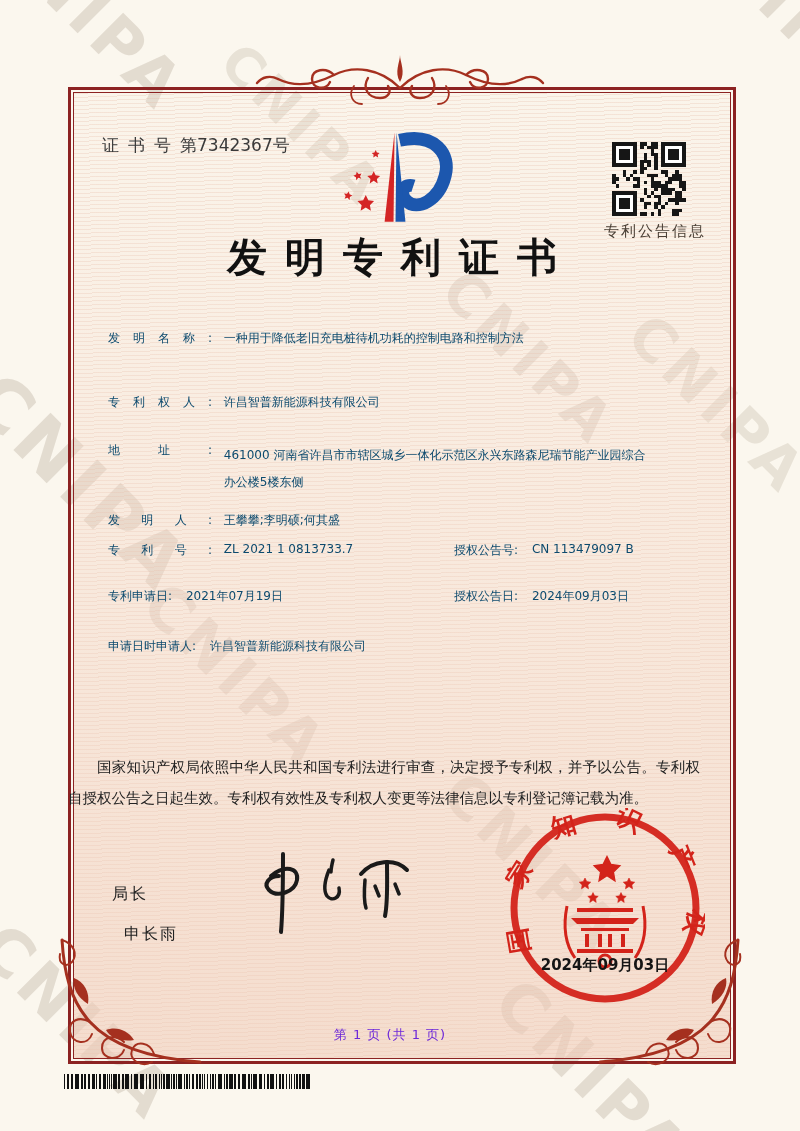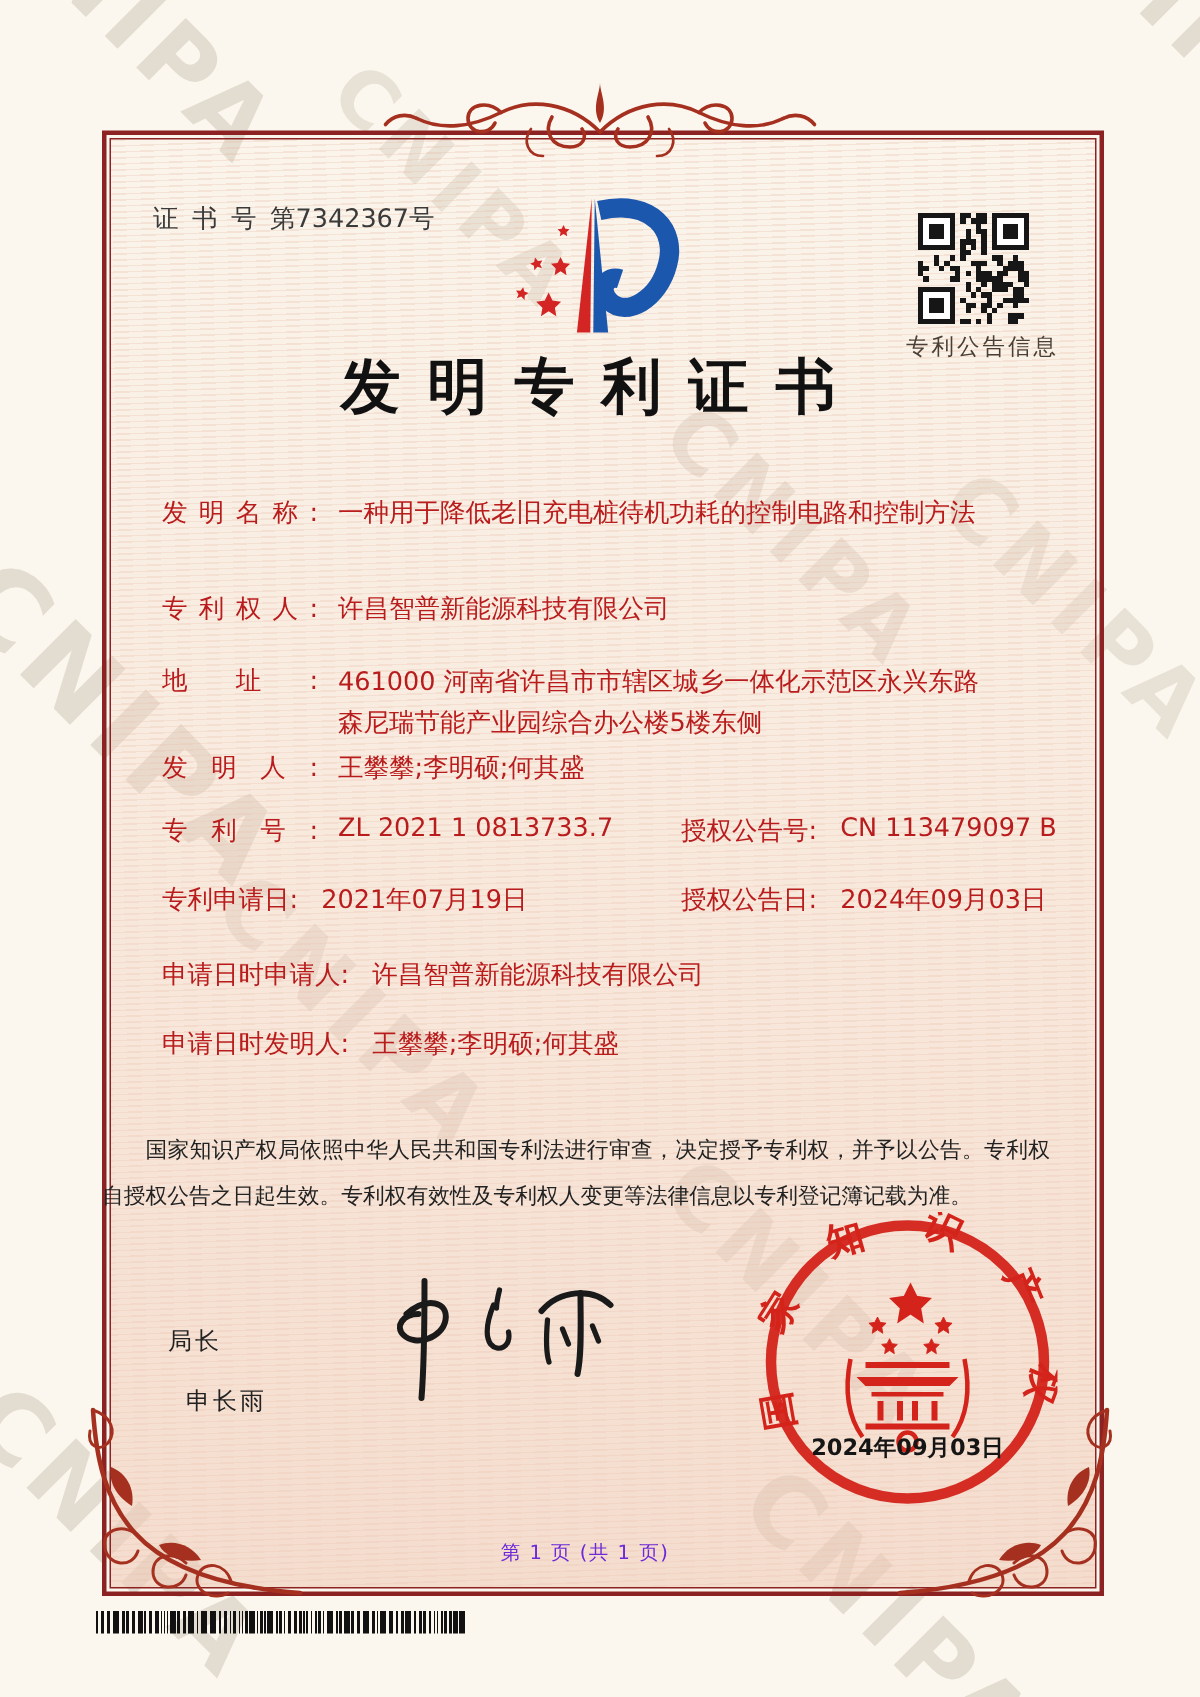--- a/index.html
+++ b/index.html
@@ -16,21 +16,21 @@
         repeating-linear-gradient(178deg, rgba(226,176,155,.28) 0px, rgba(226,176,155,.28) 1px, transparent 1px, transparent 4px);}
   .content{position:absolute;left:0;top:0;width:800px;height:1131px;z-index:3;}
   .cert-no{position:absolute;left:102px;top:134px;font-size:17px;color:#3a3a3a;}
   .cert-no .pre{letter-spacing:9px;}
   .logo{position:absolute;left:336px;top:128px;}
   .qr{position:absolute;left:612px;top:142px;}
   .qr-cap{position:absolute;left:596px;top:222px;width:110px;text-align:right;font-size:15px;
       letter-spacing:2px;color:#4a3f35;font-family:"DejaVu Serif",serif;}
   .title{position:absolute;left:0;top:230px;width:780px;text-align:center;font-size:40px;font-weight:bold;
       color:#111;letter-spacing:18px;padding-left:22px;box-sizing:border-box;font-family:"DejaVu Sans",sans-serif;}
-  .row{position:absolute;left:108px;font-size:17px;color:#b91c1c;}
+  .row{position:absolute;left:108px;font-size:12px;color:#0c4a6e;}
   .lbl{display:inline-block;width:104px;text-align:justify;text-align-last:justify;vertical-align:top;}
   .lbl-long{display:inline-block;margin-right:10px;vertical-align:top;}
   .val{display:inline-block;vertical-align:top;margin-left:8px;}
   .val-wrap{width:432px;line-height:27px;}
   .col-r{position:absolute;left:346px;top:0;white-space:nowrap;text-align:center;}
   .statement{position:absolute;left:68px;top:752px;width:632px;font-size:14.5px;line-height:31px;color:#222;
       text-align:justify;text-indent:2em;font-family:"DejaVu Serif",serif;}
   .director-title{position:absolute;left:112px;top:884px;font-size:16px;color:#222;letter-spacing:2px;}
   .director-name{position:absolute;left:112px;top:924px;font-size:16px;color:#222;letter-spacing:2px;margin-left:12px;}
   .signature{position:absolute;left:225px;top:846px;}
@@ -249,21 +249,21 @@
     <div class="row" style="top:394px;">
       <span class="lbl">专利权人:</span>
       <span class="val">许昌智普新能源科技有限公司</span>
     </div>
 
     <div class="row" style="top:442px;">
       <span class="lbl">地址:</span>
       <span class="val val-wrap">461000 河南省许昌市市辖区城乡一体化示范区永兴东路森尼瑞节能产业园综合办公楼5楼东侧</span>
     </div>
 
-    <div class="row" style="top:500px;">
+    <div class="row" style="top:512px;">
       <span class="lbl">发明人:</span>
       <span class="val">王攀攀;李明硕;何其盛</span>
     </div>
 
     <div class="row" style="top:542px;width:600px;">
       <span class="lbl">专利号:</span>
       <span class="val">ZL 2021 1 0813733.7</span>
       <span class="col-r">
         <span class="lbl-long">授权公告号:</span>
         <span>CN 113479097 B</span>
@@ -277,24 +277,20 @@
         <span class="lbl-long">授权公告日:</span>
         <span>2024年09月03日</span>
       </span>
     </div>
 
     <div class="row" style="top:638px;">
       <span class="lbl-long">申请日时申请人:</span>
       <span>许昌智普新能源科技有限公司</span>
     </div>
 
-    <div class="row" style="top:684px;">
-      <span class="lbl-long">申请日时发明人:</span>
-      <span>王攀攀;李明硕;何其盛</span>
-    </div>
 
     <div class="statement">国家知识产权局依照中华人民共和国专利法进行审查，决定授予专利权，并予以公告。专利权自授权公告之日起生效。专利权有效性及专利权人变更等法律信息以专利登记簿记载为准。</div>
 
     <div class="director-title">局长</div>
     <div class="director-name">申长雨</div>
 
     <svg class="signature" width="200" height="95" viewBox="0 0 200 95" fill="none" stroke="#1a1a1a" stroke-width="4" stroke-linecap="round">
       <path d="M46,30 C60,18 74,22 72,34 C70,46 52,52 44,44 C38,38 44,30 54,30"></path>
       <path d="M58,8 C58,30 58,62 56,86"></path>
       <path d="M108,14 C107,18 106,22 106,26" stroke-width="3.5"></path>

